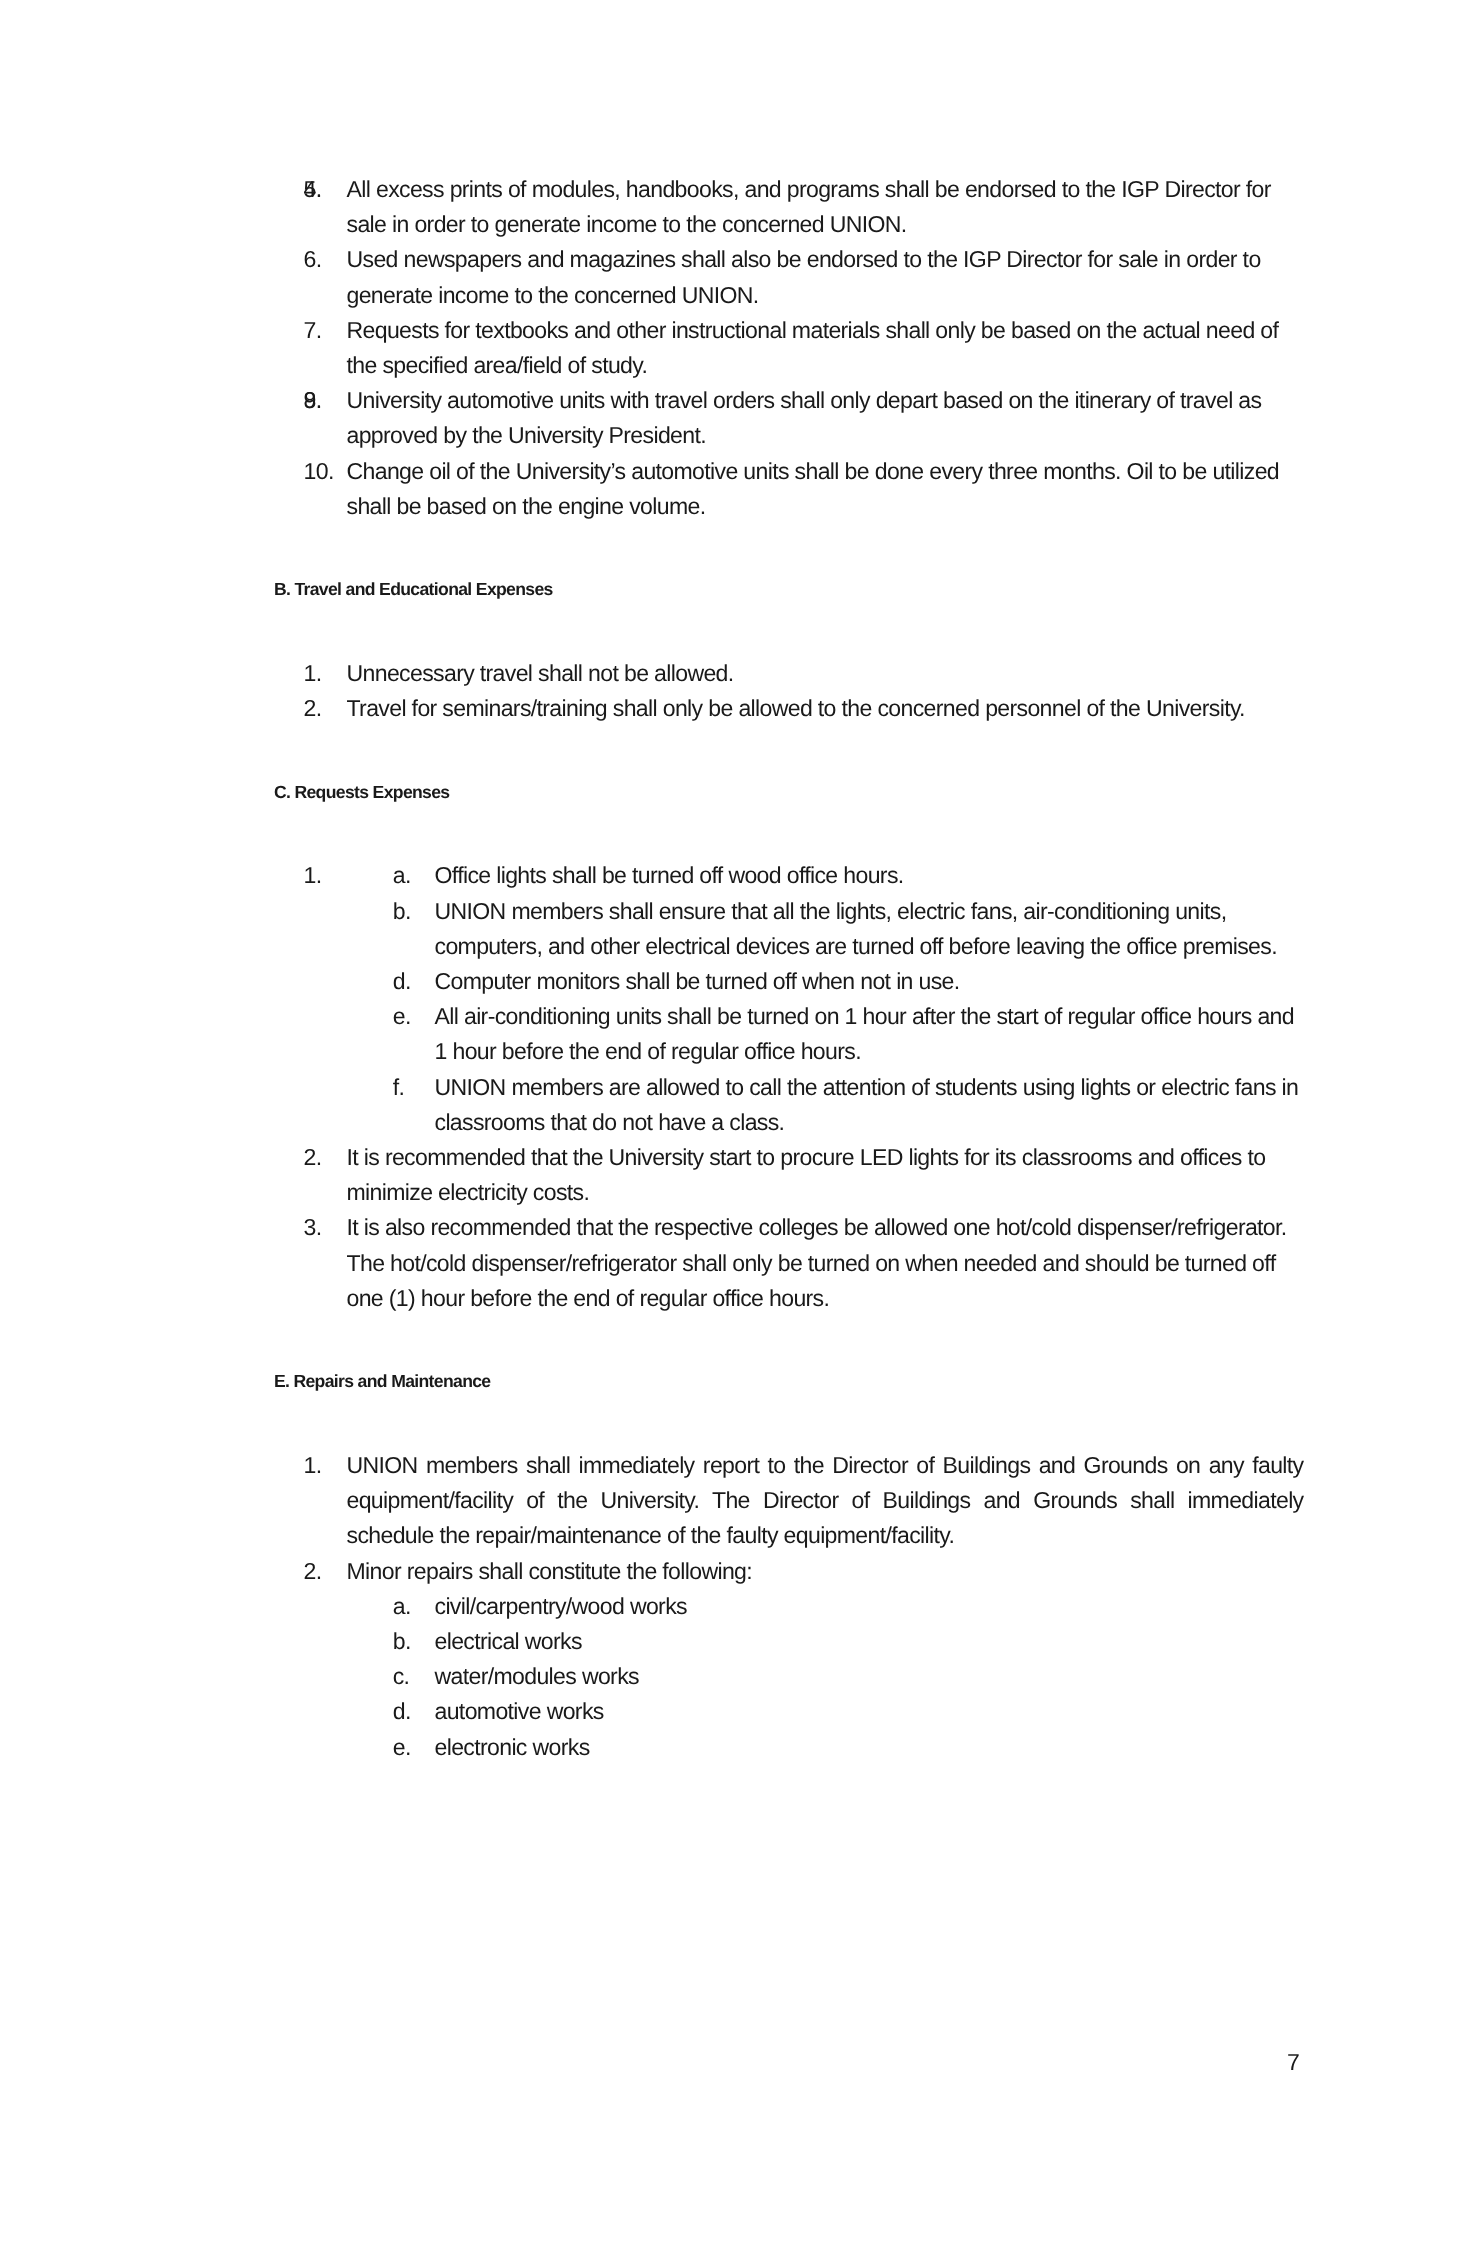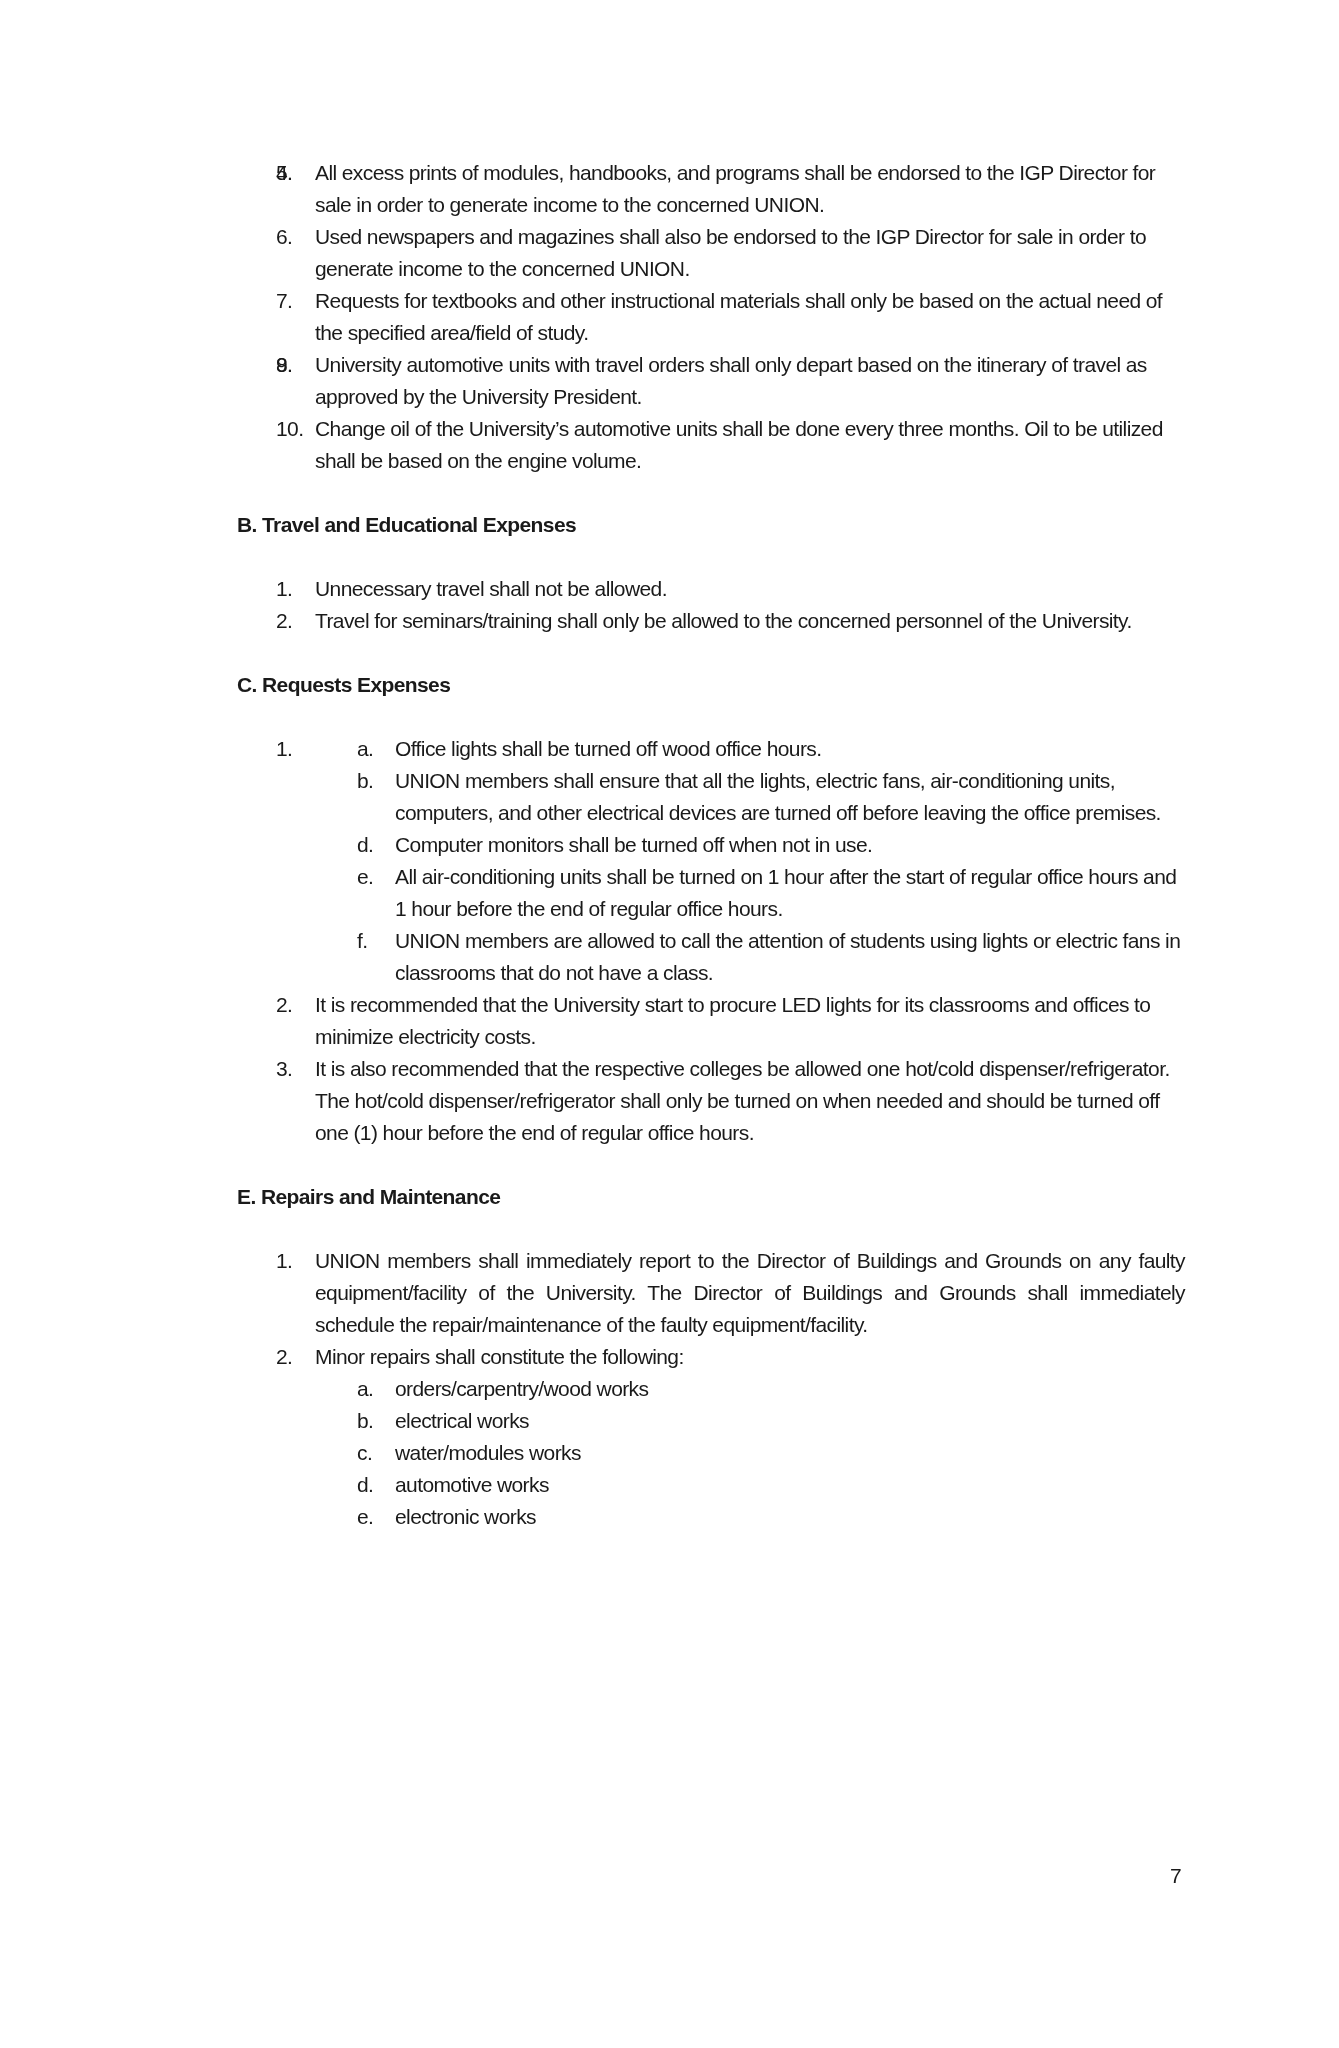--- a/index.html
+++ b/index.html
@@ -6,21 +6,21 @@
   body { width:1339px; height:2048px; position:relative; overflow:hidden;
          font-family:"Liberation Sans", sans-serif; color:#1a1a1a; }
   .page { position:absolute; left:0; top:0; width:1339px; height:2048px; }
   .content { position:absolute; left:237px; top:157px; width:948px;
              font-size:21px; line-height:32px; letter-spacing:-0.6px; }
   .li { position:relative; padding-left:78px; }
   .li .num { position:absolute; left:39px; top:0; }
   .sub { position:relative; padding-left:158px; }
   .sub .num { position:absolute; left:120px; top:0; }
   .justify { text-align:justify; }
-  h2 { font-size:21px; font-weight:bold; margin:0; line-height:32px; letter-spacing:-0.6px; }
+  h2 { font-size:16px; font-weight:bold; margin:12px; line-height:32px; letter-spacing:-0.6px; }
   .gap { height:32px; }
   b { font-weight:normal; }
   .pagenum { position:absolute; left:1170px; top:1860px; font-size:21px; line-height:32px; }
 </style>
 </head>
 <body>
 
 <div class="page">
   <div class="content">
 
@@ -58,21 +58,21 @@
       <div class="li"><span class="num">3.</span><span>It is also recommended that the respective colleges be allowed one hot/cold dispenser/refrigerator. The hot/cold dispenser/refrigerator shall only be turned on when needed and should be turned off one (1) hour before the end of regular office hours.</span></div>
     </div>
 
     <div class="gap"></div>
 
     <h2>E. Repairs and Maintenance</h2>
     <div class="gap"></div>
     <div>
       <div class="li justify"><span class="num">1.</span><b>UNION</b><span> members shall immediately report to the Director of Buildings and Grounds on any faulty equipment/facility of the University. The Director of Buildings and Grounds shall immediately schedule the repair/maintenance of the faulty equipment/facility.</span></div>
       <div class="li"><span class="num">2.</span><span>Minor repairs shall constitute the following:</span></div>
-      <div class="sub"><span class="num">a.</span><span>orders/carpentry/wood works</span></div>
+      <div class="sub"><span class="num">a.</span><span>civil/carpentry/wood works</span></div>
       <div class="sub"><span class="num">b.</span><span>electrical works</span></div>
       <div class="sub"><span class="num">c.</span><span>water/modules works</span></div>
       <div class="sub"><span class="num">d.</span><span>automotive works</span></div>
       <div class="sub"><span class="num">e.</span><span>electronic works</span></div>
     </div>
   </div>
 
   <div class="pagenum">7</div>
 </div>
 

